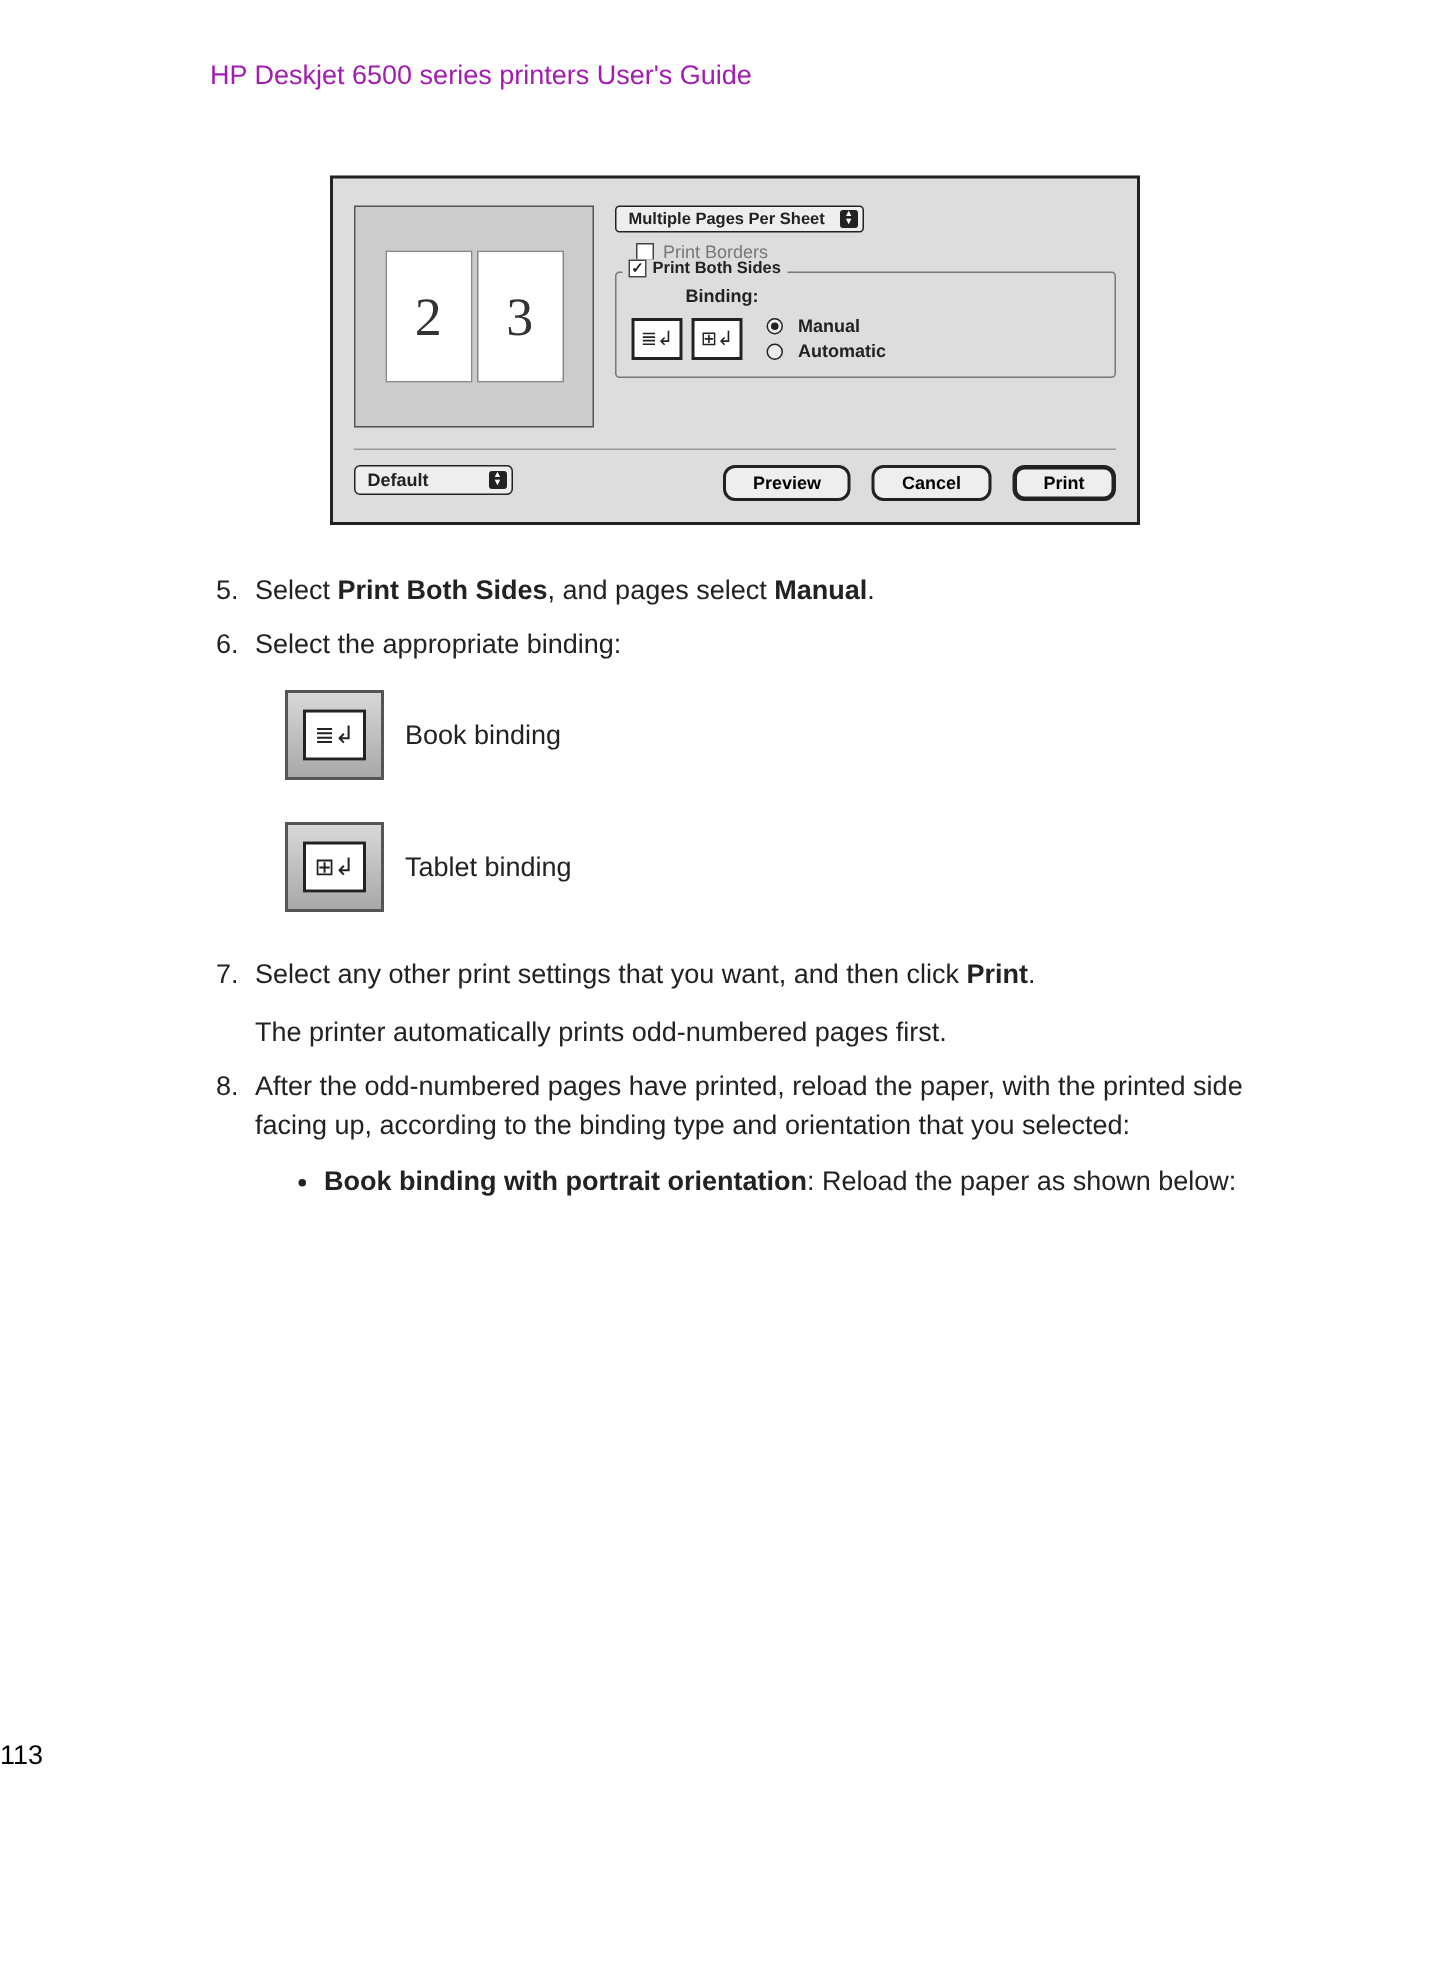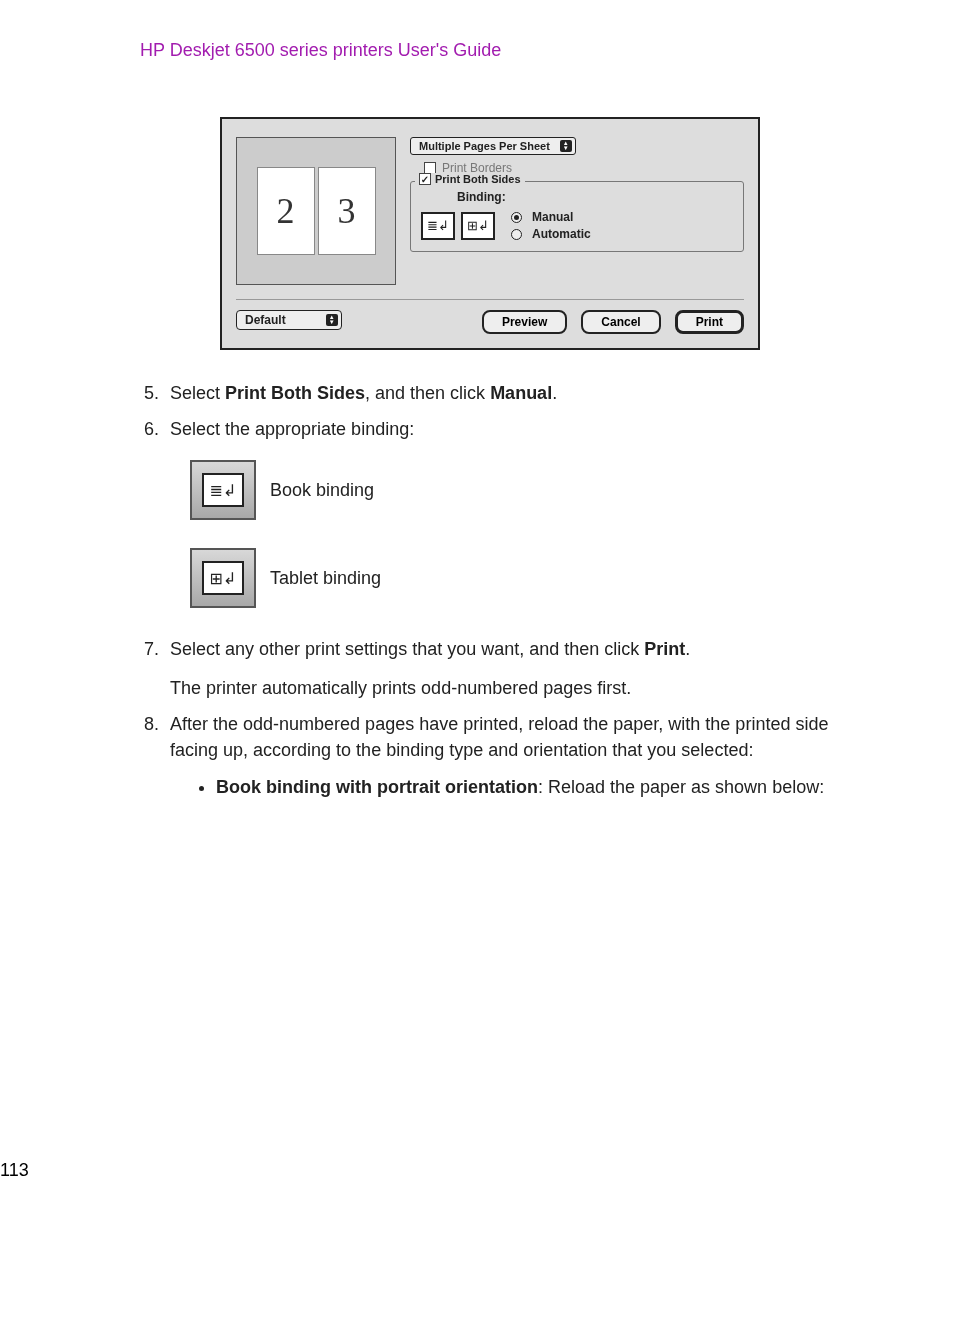--- a/index.html
+++ b/index.html
@@ -367,21 +367,21 @@
         <div class="spacer"></div>
         <div class="btn">Preview</div>
         <div class="btn">Cancel</div>
         <div class="btn print">Print</div>
       </div>
     </div>
   </div>
 
   <ol class="steps" start="5">
     <li>
-      <span>Select </span><span class="bold">Print Both Sides</span><span>, and then click </span><span class="bold">Manual</span><span>.</span>
+      <span>Select </span><span class="bold">Print Both Sides</span><span>, and pages select </span><span class="bold">Manual</span><span>.</span>
     </li>
     <li>
       <span>Select the appropriate binding:</span>
       <div class="binding-item">
         <div class="big-icon">
             <div class="big-icon-inner">≣↲</div>
           </div>
         <span>Book binding</span>
       </div>
       <div class="binding-item">

